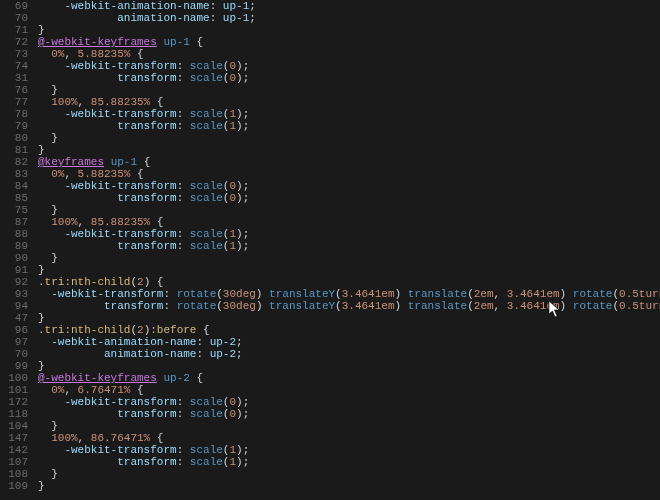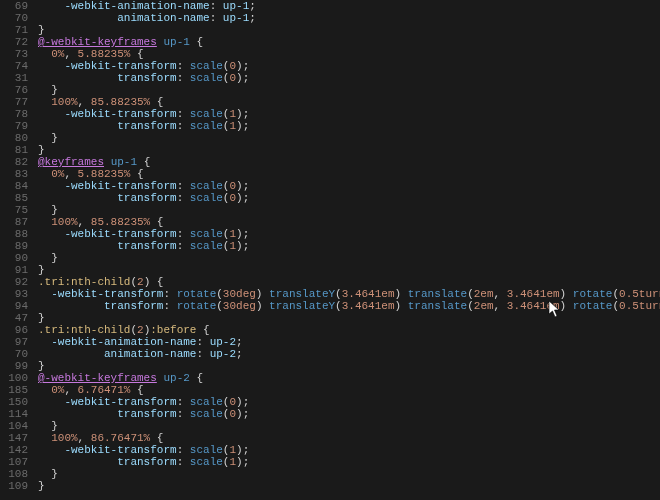--- a/index.html
+++ b/index.html
@@ -83,23 +83,23 @@
       <div class="line">91</div>
       <div class="line">92</div>
       <div class="line">93</div>
       <div class="line">94</div>
       <div class="line">47</div>
       <div class="line">96</div>
       <div class="line">97</div>
       <div class="line">70</div>
       <div class="line">99</div>
       <div class="line">100</div>
-      <div class="line">185</div>
-      <div class="line">150</div>
-      <div class="line">114</div>
+      <div class="line">101</div>
+      <div class="line">172</div>
+      <div class="line">118</div>
       <div class="line">104</div>
       <div class="line">147</div>
       <div class="line">142</div>
       <div class="line">107</div>
       <div class="line">108</div>
       <div class="line">109</div>
     </div>
   <div class="code">
     <div class="line"><span>    </span><span class="tok-prop">-webkit-animation-name</span><span class="tok-punct">: </span><span class="tok-val">up-1</span><span class="tok-punct">;</span></div>
       <div class="line"><span>            </span><span class="tok-prop">animation-name</span><span class="tok-punct">: </span><span class="tok-val">up-1</span><span class="tok-punct">;</span></div>

